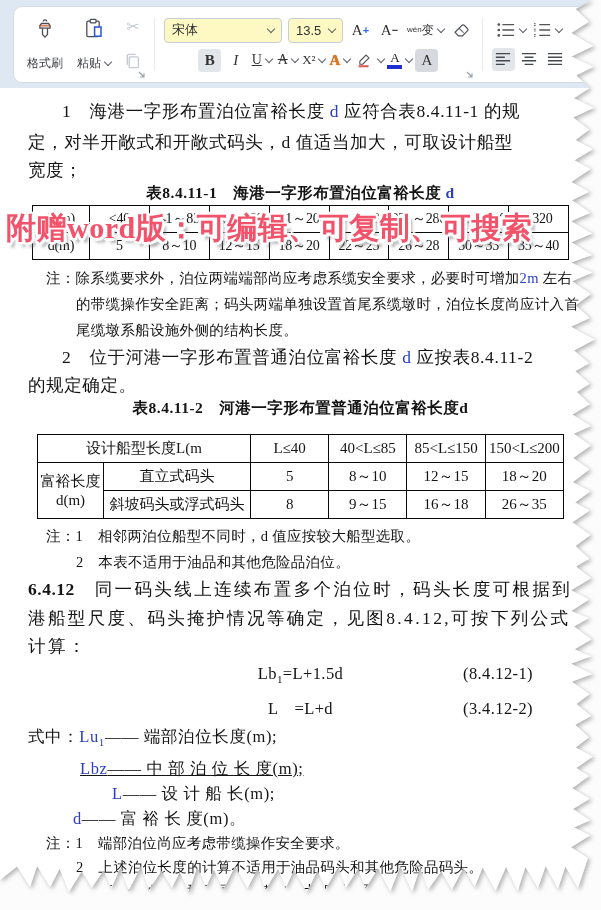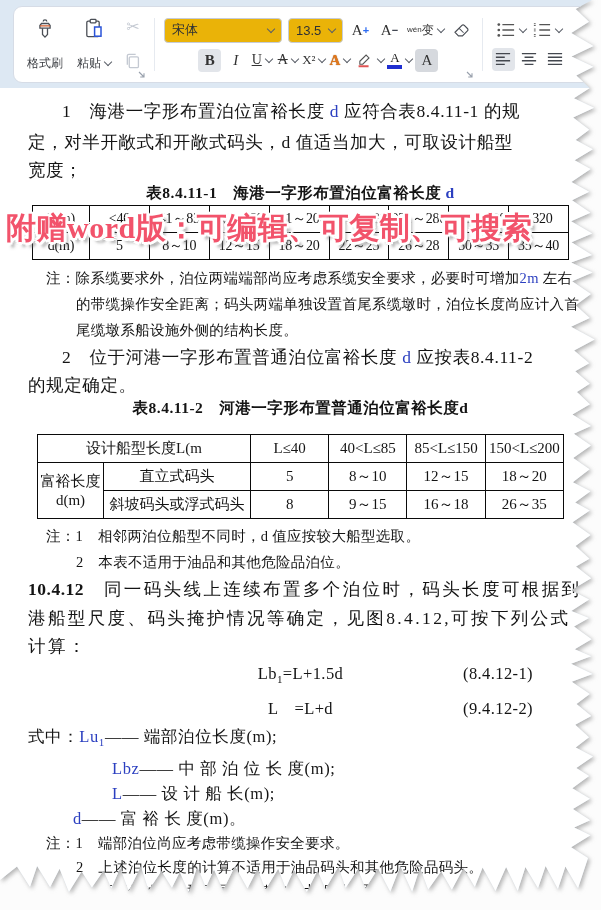--- a/index.html
+++ b/index.html
@@ -19,21 +19,21 @@
   .tb-sep { width:1px; background:#e6eaf0; margin:9px 6px; }
   .tb-big { display:flex; flex-direction:column; align-items:center; justify-content:center; gap:14px; padding:2px 7px; border-radius:5px; cursor:default; }
   .tb-big .lbl { font-size:12px; color:#3a3d42; white-space:nowrap; display:flex; align-items:center; }
   .chev { display:inline-block; width:5px; height:5px; border-right:1.3px solid #5a5f68; border-bottom:1.3px solid #5a5f68; transform:rotate(45deg); margin-left:4px; margin-top:-3px; }
   .tb-col { display:flex; flex-direction:column; justify-content:space-between; height:52px; padding:0 5px; align-items:center; }
   .cut-glyph { font-size:16px; color:#c4c9d2; line-height:1; }
   .corner { position:absolute; right:2px; bottom:1px; line-height:0; }
   .fontrows { display:flex; flex-direction:column; justify-content:center; gap:6px; padding:0 3px; }
   .frow { display:flex; align-items:center; gap:6px; }
   .frow2 { display:flex; align-items:center; gap:3px; }
-  .combo { display:flex; align-items:center; justify-content:space-between; border:1px solid #c6ccd8; border-radius:4px; background:#eab308; height:25px; padding:0 7px; font-size:13px; color:#2e3135; box-sizing:border-box; }
+  .combo { display:flex; align-items:center; justify-content:space-between; border:1px solid #c6ccd8; border-radius:4px; background:#fef9c3; height:25px; padding:0 7px; font-size:13px; color:#2e3135; box-sizing:border-box; }
   .combo-name { width:118px; }
   .combo-size { width:55px; }
   .tbtn { min-width:23px; height:23px; display:flex; align-items:center; justify-content:center; border-radius:4px; font-size:14px; color:#333; }
   .tbtn.active { background:#e2e5ea; }
   .w-chev { display:flex; align-items:center; }
   .b-glyph { font-weight:bold; font-family:"Liberation Serif",serif; font-size:15px; }
   .i-glyph { font-style:italic; font-family:"Liberation Serif",serif; font-size:15px; }
   .u-glyph { text-decoration:underline; font-family:"Liberation Serif",serif; font-size:14px; }
   .strike-glyph { text-decoration:line-through; font-family:"Liberation Serif",serif; font-size:14px; }
   .sup-glyph { font-family:"Liberation Serif",serif; font-size:13px; }
@@ -79,21 +79,21 @@
   .mt4 { margin-top:4px; }
   .wide { letter-spacing:2.4px; }
   .secnum { font-weight:bold; letter-spacing:.5px; }
   .formula { position:relative; text-align:center; font-size:16.5px; line-height:30px; letter-spacing:.4px; }
   .formula sub { font-size:11px; }
   .fnum { position:absolute; right:40px; }
   .f2gap { margin-left:16px; }
   .defline { font-size:16.5px; line-height:25px; white-space:nowrap; letter-spacing:.6px; }
   .sym { color:#2b3fc0; }
   .sym sub { font-size:11px; }
-  .dml62 { margin-left:84px; }
+  .dml62 { margin-left:52px;text-decoration:underline; }
   .dml84 { margin-left:84px; }
   .dml86 { margin-left:45px; }
   .note3 { line-height:24px; }
   svg { display:block; }
 </style>
 </head>
 <body>
 
 <div class="torn-shadow">
 <div class="torn" style="clip-path: polygon(0px 0px, 592px 0px, 575.6px 9px, 589px 21.8193px, 571.2px 33.0724px, 593.5px 46.0532px, 571.5px 56.4764px, 593.5px 66.6799px, 576.2px 75.577px, 589.8px 87.9126px, 573.9px 98.2084px, 594.1px 107.671px, 573.1px 117.47px, 589.3px 129.793px, 575.6px 140.055px, 592.9px 149.312px, 574.6px 160.213px, 590.7px 169.111px, 571.4px 182.027px, 589.3px 191.701px, 572px 200.223px, 590.5px 212.648px, 571.1px 221.157px, 592.3px 233.56px, 571.5px 242.235px, 592.1px 254.912px, 571.1px 262.42px, 592.7px 272.6px, 572.1px 281.348px, 591px 294.053px, 575.6px 305.16px, 589.8px 317.981px, 571px 326.742px, 594.7px 339.42px, 574.1px 350.483px, 589.3px 363.223px, 575.2px 371.271px, 589.8px 383.709px, 576.9px 392.117px, 590px 404.311px, 572.4px 414.421px, 591.1px 426.009px, 573.8px 433.809px, 591px 445.396px, 573.2px 458.122px, 589.6px 469.262px, 572.8px 482.132px, 590.5px 491.351px, 575.1px 502.436px, 589.8px 510.61px, 572.5px 522.222px, 590.6px 534.895px, 575.5px 545.947px, 589.5px 558.666px, 576px 566.529px, 591.2px 578.368px, 571.1px 590.327px, 589.2px 599.47px, 571.3px 610.901px, 589px 618.093px, 574px 626.413px, 591.6px 639.35px, 574.7px 649.246px, 591.2px 656.334px, 571px 663.819px, 592.6px 673.878px, 571.7px 681.848px, 589.8px 694.061px, 576.5px 704.055px, 591.3px 715.944px, 575.2px 724.848px, 589px 737.162px, 575.7px 747.398px, 593.1px 756.495px, 576.3px 768.12px, 589.1px 776.063px, 572.3px 788.185px, 590px 798.736px, 572.9px 808.935px, 590.2px 820.272px, 574.1px 827.448px, 590.5px 835.319px, 571.1px 847.185px, 588px 858px, 578px 888.2px, 565.4px 866.6px, 557.9px 889px, 545.6px 866.1px, 538px 888.3px, 525.4px 866.9px, 517.7px 891px, 506.1px 867px, 495.5px 890.9px, 482.6px 867.5px, 474.8px 887px, 463.5px 868.1px, 451.8px 889.7px, 441.2px 871.2px, 428.2px 889.5px, 420px 867.6px, 412.1px 891.8px, 400.3px 866.1px, 390.3px 891.8px, 378.1px 868.5px, 365.5px 888.5px, 358px 869.1px, 345.6px 888px, 338.5px 866.4px, 325.5px 889.1px, 317.6px 870.5px, 306.8px 892.1px, 294px 869.8px, 285.7px 888px, 278.2px 868.7px, 265.5px 889.7px, 257.5px 868.7px, 247.5px 888.5px, 235.1px 866.1px, 223.1px 890.2px, 214px 869.4px, 205.9px 887.5px, 197.3px 866.6px, 188.8px 892.5px, 179.8px 871.9px, 171.9px 887.8px, 161.5px 871.1px, 148.6px 890.2px, 140.9px 866.2px, 128.7px 891.1px, 120.3px 868.1px, 111.3px 888.3px, 103.6px 870.6px, 91.9px 887.4px, 81.7px 871.4px, 68.9px 891.9px, 59.6px 868.7px, 50.1px 887.2px, 37.1px 866.1px, 30px 887px, 17px 866.4px, 0px 880px);">
@@ -369,31 +369,31 @@
         <td>26～35</td>
       </tr>
     </tbody>
         </table>
 
     <div class="note mt4">
       <div class="ml18">注：1　相邻两泊位船型不同时，d 值应按较大船型选取。</div>
       <div class="ml48">2　本表不适用于油品和其他危险品泊位。</div>
     </div>
 
-    <div class="l-main h29 wide"><span class="secnum">10.4.12</span><span>　同一码头线上连续布置多个泊位时，码头长度可根据到</span></div>
+    <div class="l-main h29 wide"><span class="secnum">6.4.12</span><span>　同一码头线上连续布置多个泊位时，码头长度可根据到</span></div>
     <div class="l-main h29 wide">港船型尺度、码头掩护情况等确定，见图8.4.12,可按下列公式</div>
     <div class="l-main h26 wide">计算：</div>
 
     <div class="formula">
       <span class="feq"><span>Lb</span><sub>1</sub><span>=L+1.5d</span></span>
       <span class="fnum">(8.4.12-1)</span>
     </div>
     <div class="formula">
       <span class="feq"><span>L</span><span class="f2gap">=L+d</span></span>
-      <span class="fnum">(9.4.12-2)</span>
+      <span class="fnum">(3.4.12-2)</span>
     </div>
 
     <div class="defline"><span>式中：</span><span class="sym"><span>Lu</span><sub>1</sub></span><span>—— 端部泊位长度(m);</span></div>
     <div class="defline dml62"><span class="sym">Lbz</span><span>—— 中 部 泊 位 长 度(m);</span></div>
     <div class="defline dml84"><span class="sym">L</span><span>—— 设 计 船 长(m);</span></div>
     <div class="defline dml86"><span class="sym">d</span><span>—— 富 裕 长 度(m)。</span></div>
 
     <div class="note note3">
       <div class="ml18">注：1　端部泊位尚应考虑带缆操作安全要求。</div>
       <div class="ml48">2　上述泊位长度的计算不适用于油品码头和其他危险品码头。</div>

